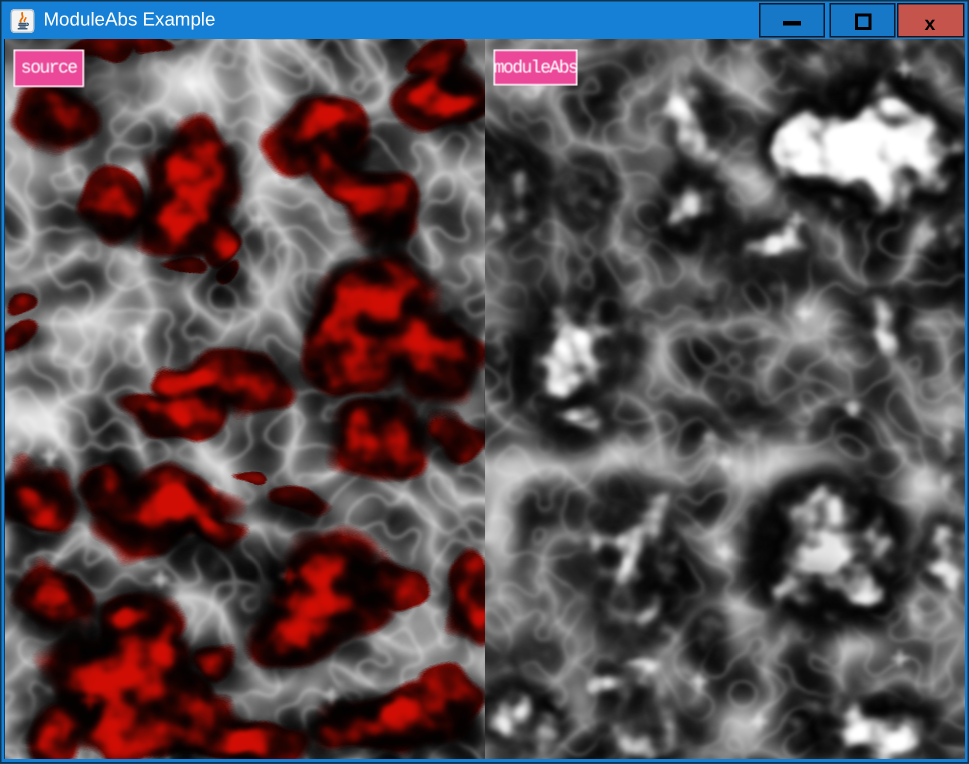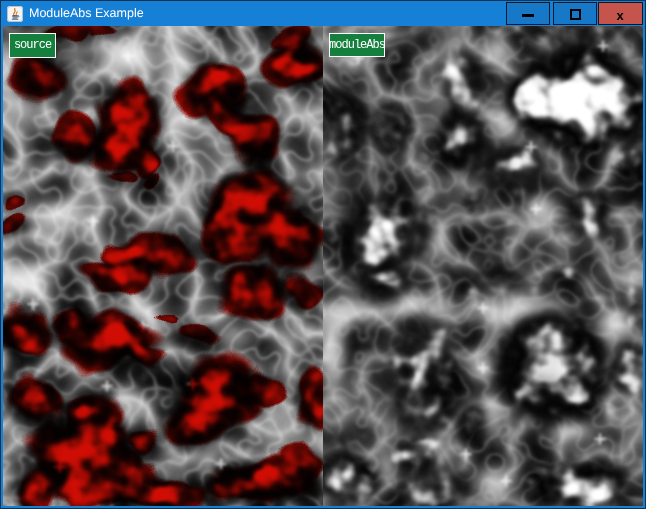--- a/index.html
+++ b/index.html
@@ -5,21 +5,21 @@
 .win{position:absolute;left:0;top:0;width:646px;height:509px;background:#1580d6;}
 .outline{position:absolute;left:0;top:0;width:646px;height:509px;border:1px solid #10344f;pointer-events:none;z-index:50;}
 .titlebar{position:absolute;left:1px;top:1px;width:644px;height:24px;background:#1580d6;}
 .title{position:absolute;left:28px;top:4.5px;font-family:"Liberation Sans",sans-serif;font-size:12.5px;color:#fff;transform:rotate(0.03deg);}
 .icon{position:absolute;left:6px;top:5px;width:16px;height:16px;}
 .btn{position:absolute;top:1px;height:23px;width:44px;border:1px solid #0a1a2a;}
 .bmin{left:505px;background:#1878c8;}
 .bmax{left:552px;background:#1878c8;}
 .bclose{left:597px;background:#c4544c;width:45px;}
 .content{position:absolute;left:3px;top:26px;width:640px;height:480px;background:#000;}
-.lbl{position:absolute;background:#15803d;border:1.5px solid #fff;color:#fff;font-family:"Liberation Mono",monospace;font-size:12px;letter-spacing:-1px;transform:rotate(0.03deg);filter:blur(0.25px);display:flex;align-items:center;justify-content:center;z-index:10;}
+.lbl{position:absolute;background:#ec4899;border:1.5px solid #fff;color:#fff;font-family:"Liberation Mono",monospace;font-size:12px;letter-spacing:-1px;transform:rotate(0.03deg);filter:blur(0.25px);display:flex;align-items:center;justify-content:center;z-index:10;}
 </style></head><body>
 <div class="win">
  <div class="titlebar">
   <svg class="icon" viewBox="0 0 16 16">
     <rect x="0" y="0" width="16" height="16" rx="3" fill="#f4f4f4"></rect>
     <rect x="0.5" y="0.5" width="15" height="15" rx="2.5" fill="none" stroke="#b9c3cc" stroke-width="1"></rect>
     <path d="M6.8 8.6 C5.9 7.3 8.0 6.6 8.1 5.3 C8.2 4.4 7.4 3.9 7.8 2.6" stroke="#e76f00" stroke-width="1.25" fill="none" stroke-linecap="round"></path>
     <path d="M9.3 8.2 C8.8 7.3 10.2 6.9 10.2 5.8" stroke="#e76f00" stroke-width="1.1" fill="none" stroke-linecap="round"></path>
     <path d="M5.4 9.6 H10.6 M5.2 10.8 H10.9" stroke="#3d5a77" stroke-width="1.0" fill="none"></path>
     <path d="M10.8 9.5 c1.5 0.1 1.5 1.5 -0.1 1.6" stroke="#3d5a77" stroke-width="0.9" fill="none"></path>

